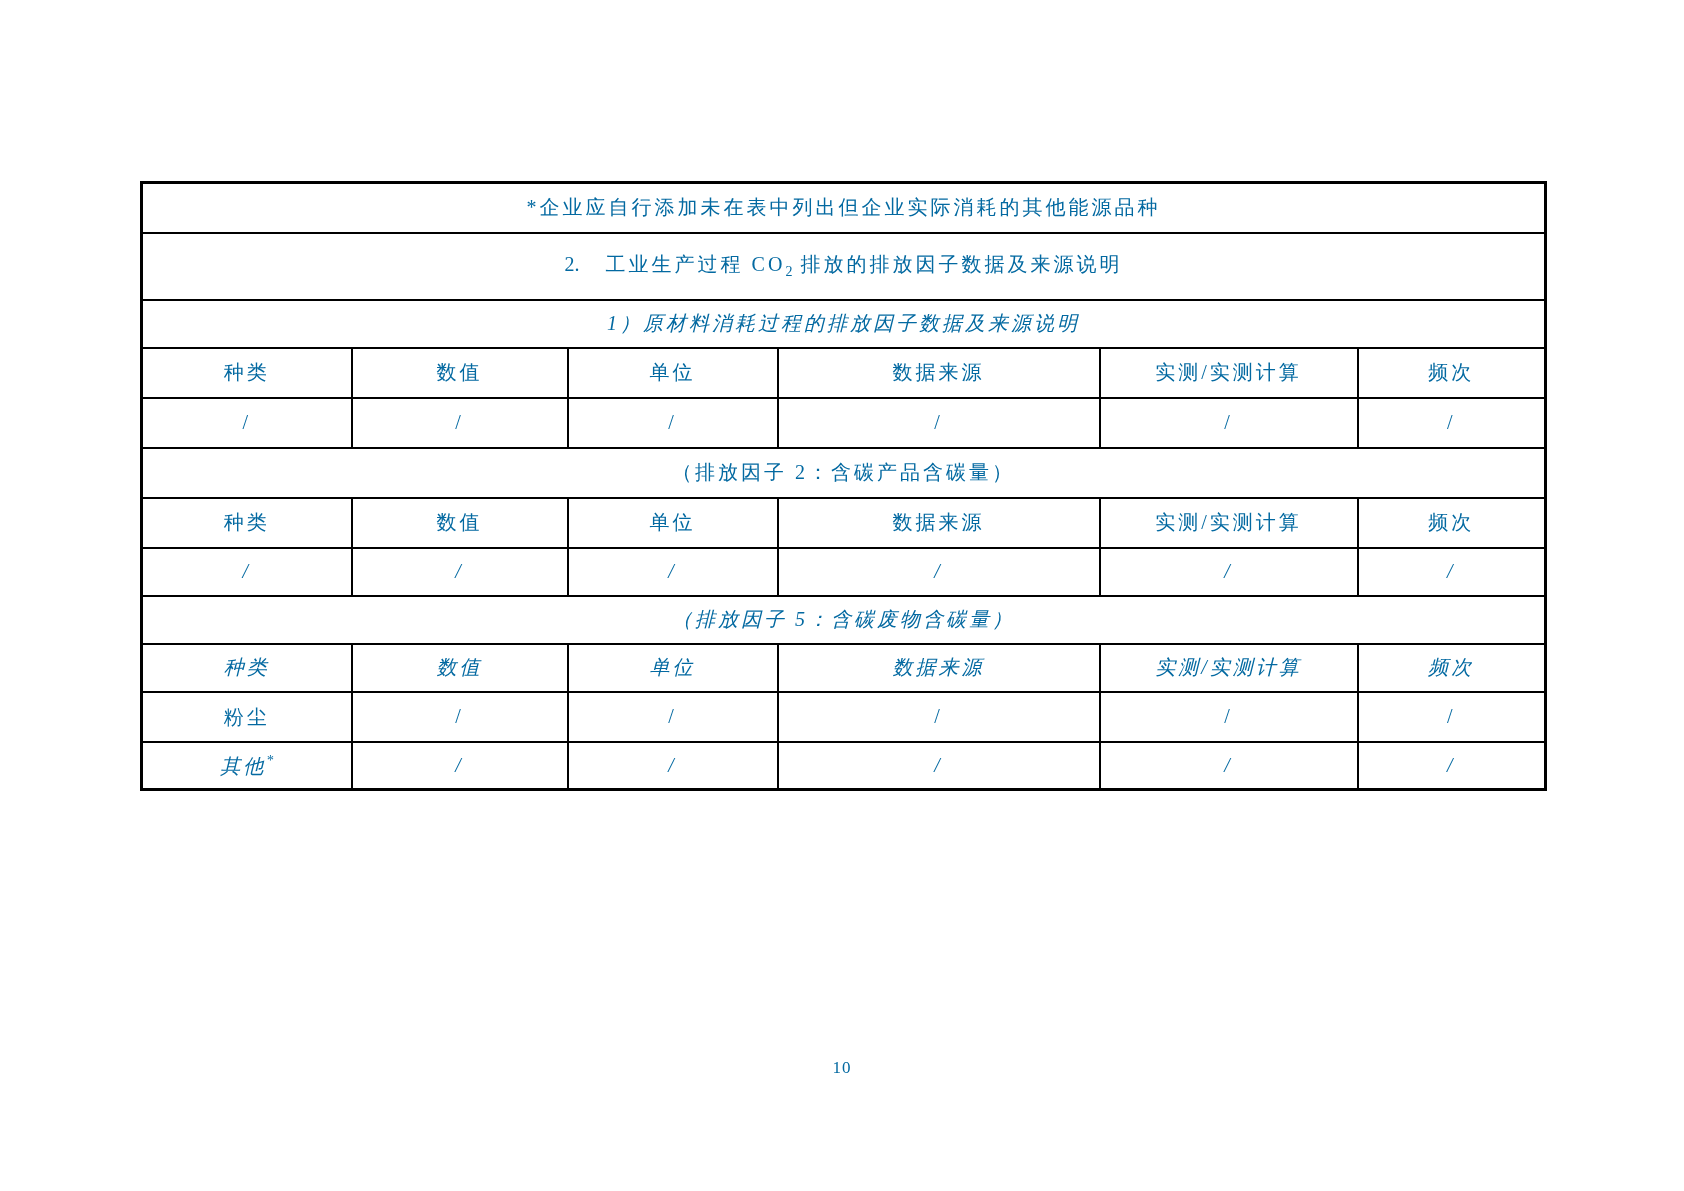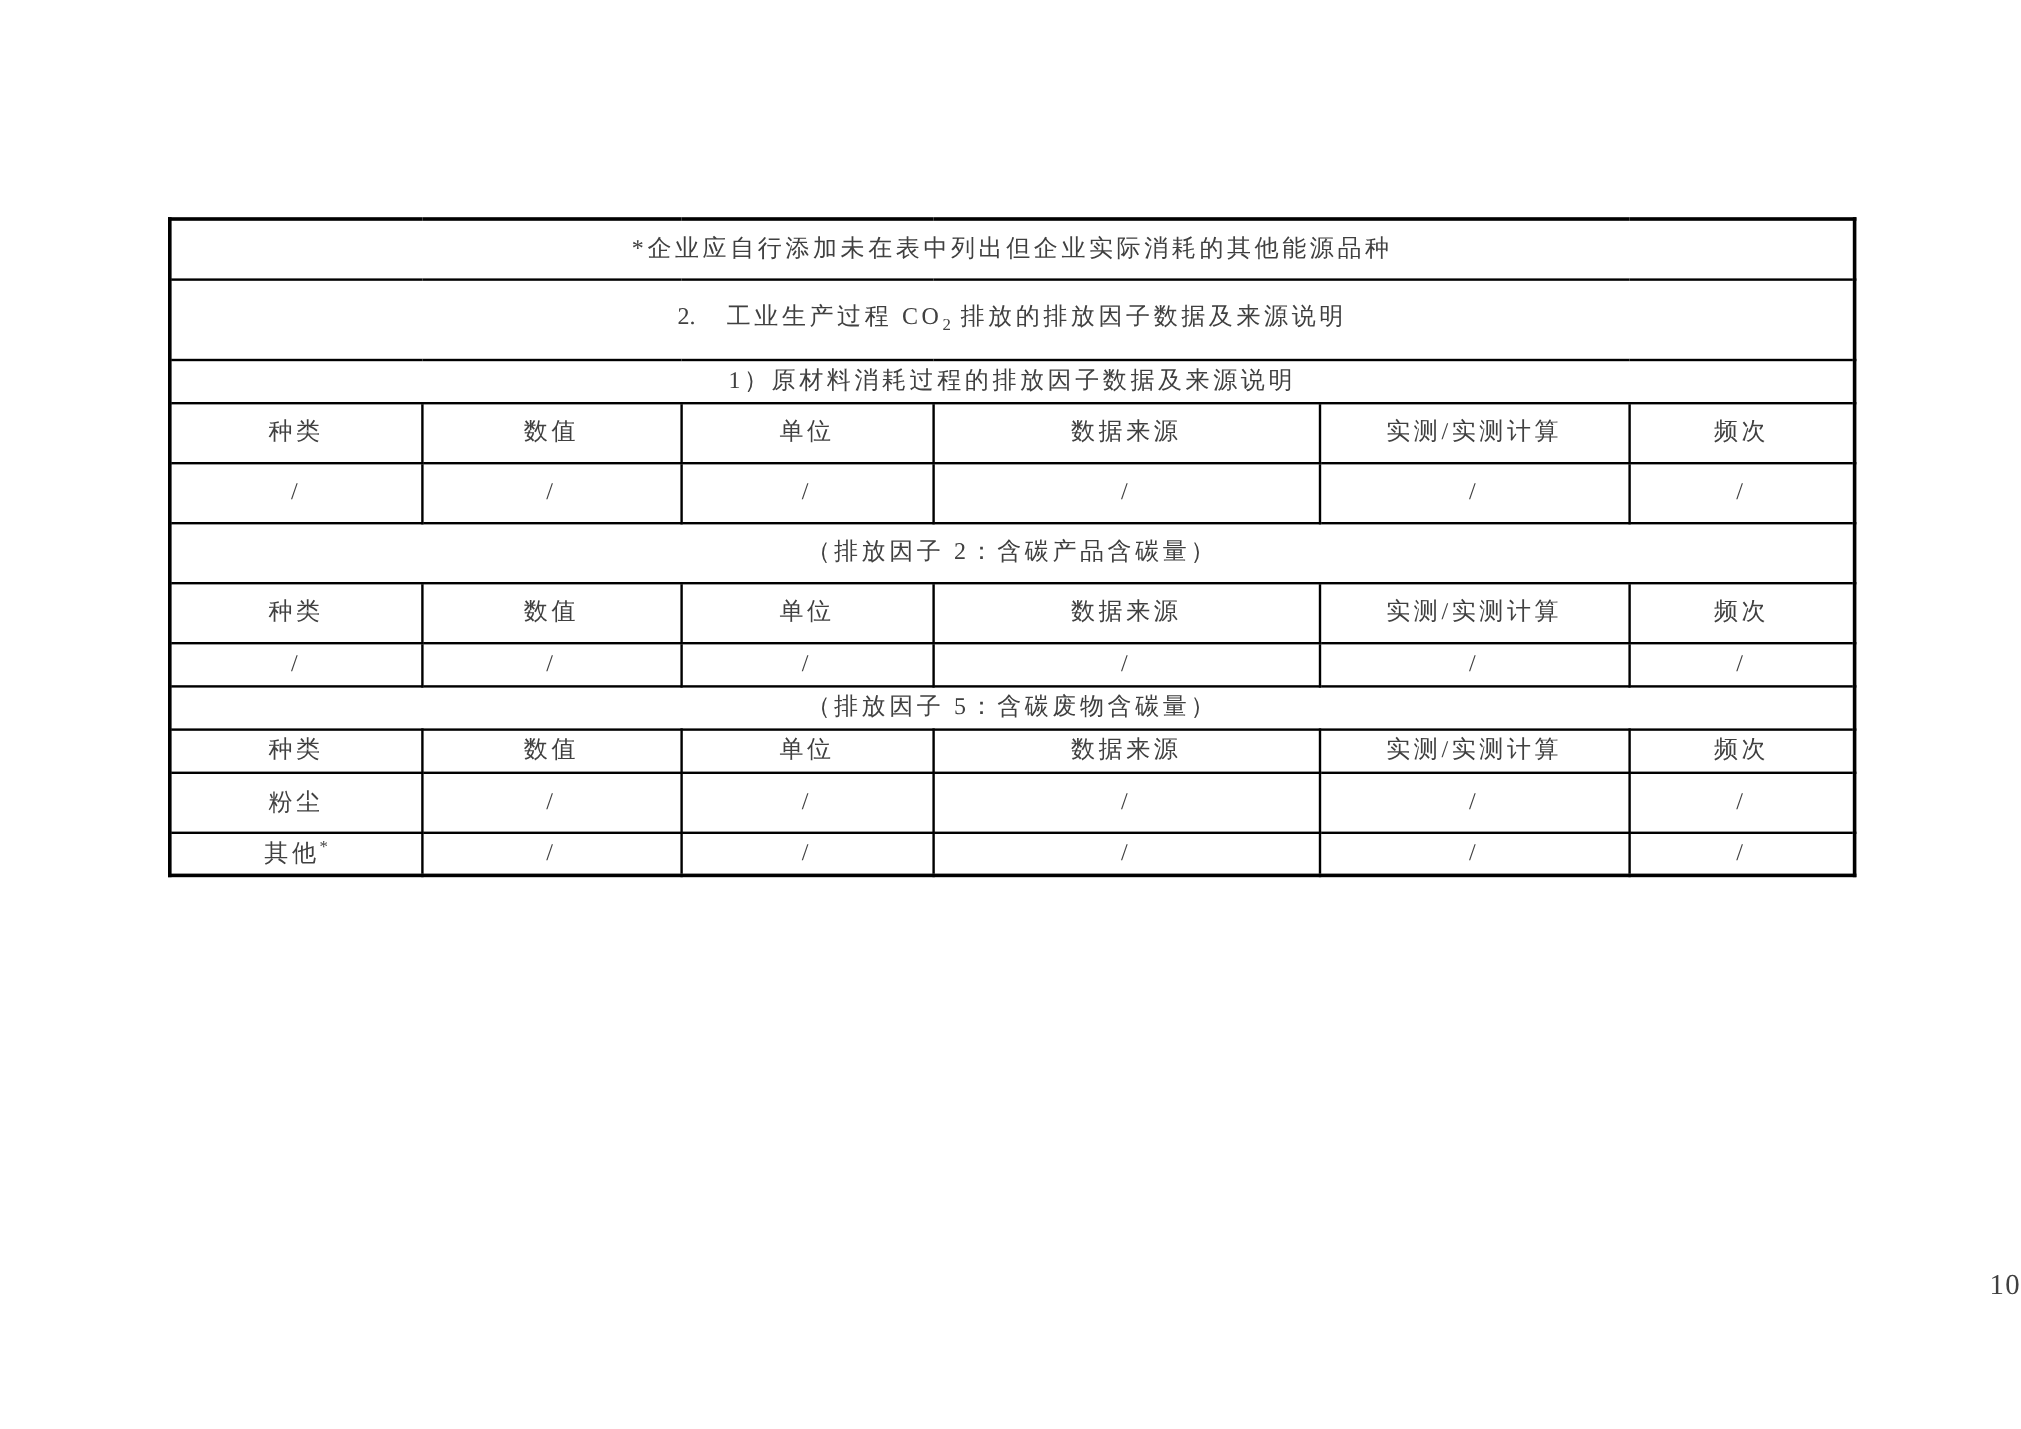--- a/index.html
+++ b/index.html
@@ -5,21 +5,21 @@
   html, body {
     margin: 0;
     padding: 0;
     background: #ffffff;
   }
   .page {
     position: relative;
     width: 1684px;
     height: 1191px;
     background: #ffffff;
-    color: #404040;
+    color: #0369a1;
     font-family: "Liberation Serif", "DejaVu Serif", serif;
     overflow: hidden;
   }
   table.doc-table {
     position: absolute;
     left: 140px;
     top: 181px;
     width: 1404px;
     border-collapse: collapse;
     table-layout: fixed;
@@ -31,21 +31,21 @@
     line-height: 1.25;
     text-align: center;
     vertical-align: middle;
     letter-spacing: 3px;
     padding: 0 4px;
     overflow: hidden;
     white-space: nowrap;
   }
   tr.r { height: 50px; }
   tr.r-tall { height: 67px; }
-  tr.r-short { height: 36px; }
+  tr.r-short { height: 48px; font-style: italic; }
   td.full {
     text-align: left;
     padding-left: 8px;
     font-size: 21px;
     letter-spacing: 2px;
   }
   td.section-title {
     font-size: 22px;
   }
   .num-lead {
@@ -60,22 +60,22 @@
   sup.mark {
     font-size: 14px;
     letter-spacing: 0;
     vertical-align: super;
   }
   .page-number {
     position: absolute;
     top: 1058px;
     left: 0;
     width: 100%;
-    text-align: right;
-    font-size: 24px;
+    text-align: center;
+    font-size: 17px;
     letter-spacing: 1px;
   }
 </style>
 </head>
 <body>
 
 <div class="page">
 
   <table class="doc-table">
     <colgroup>

